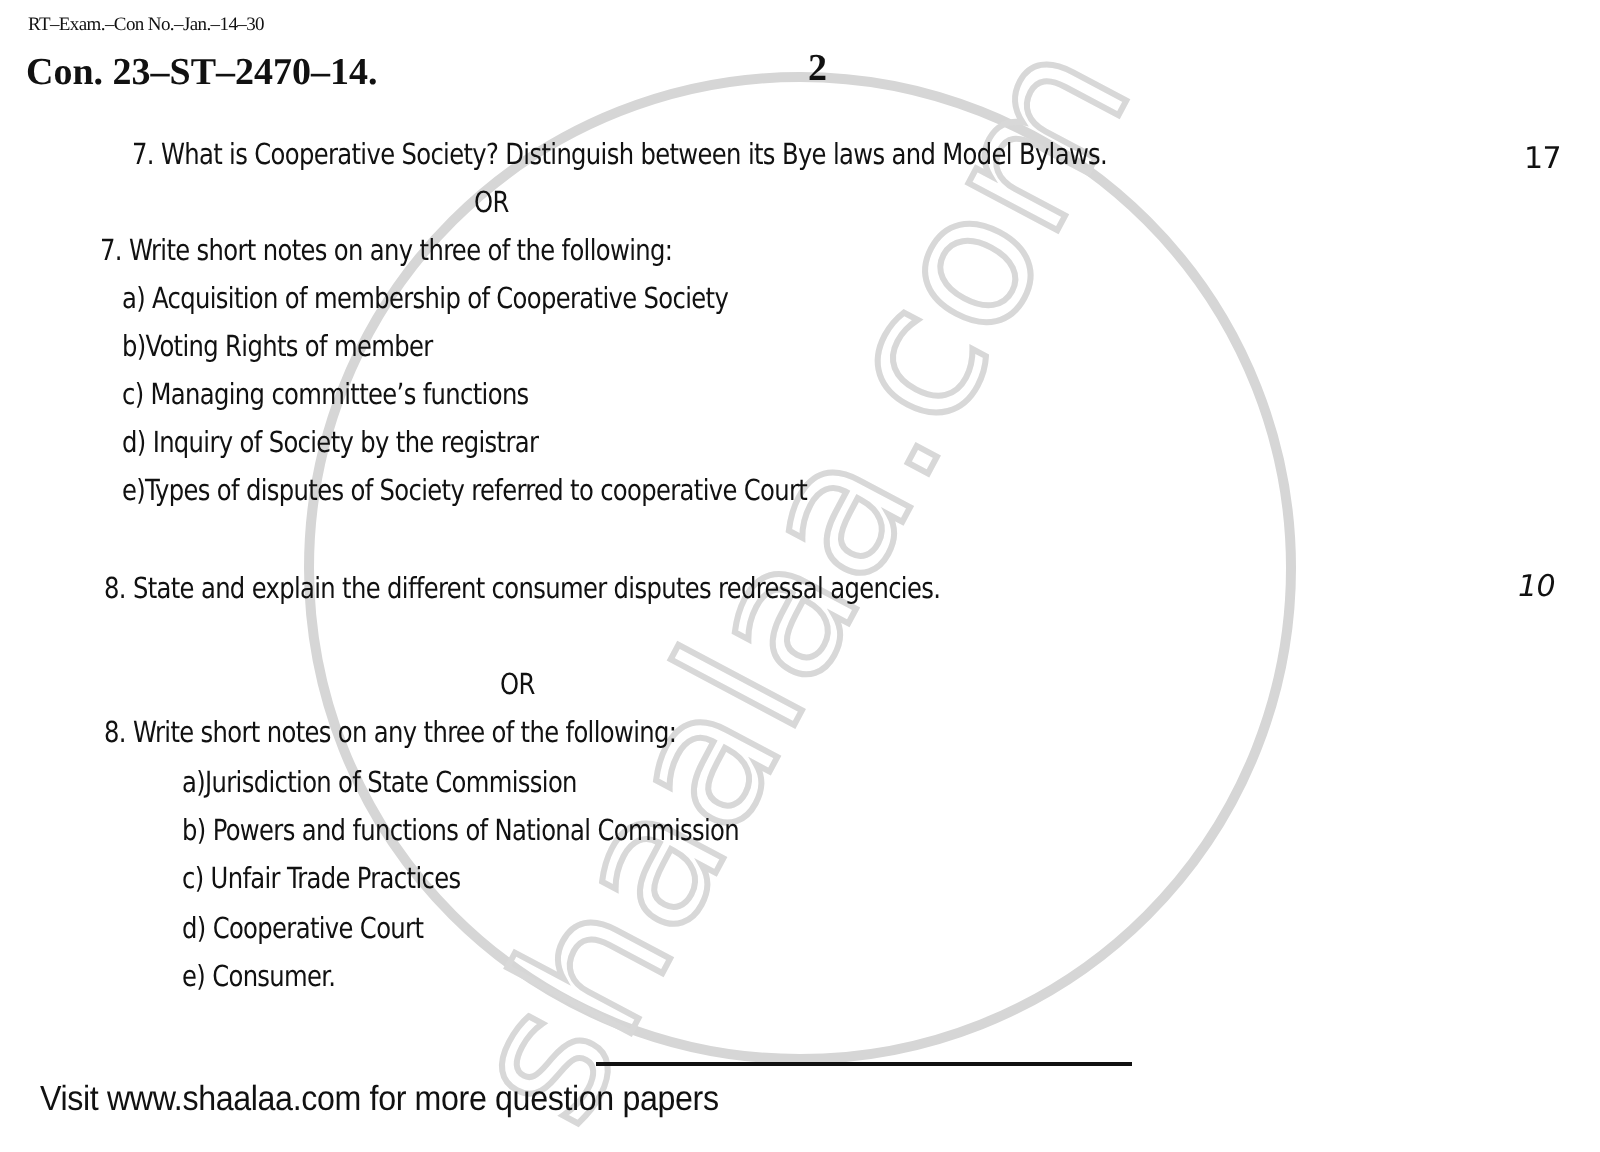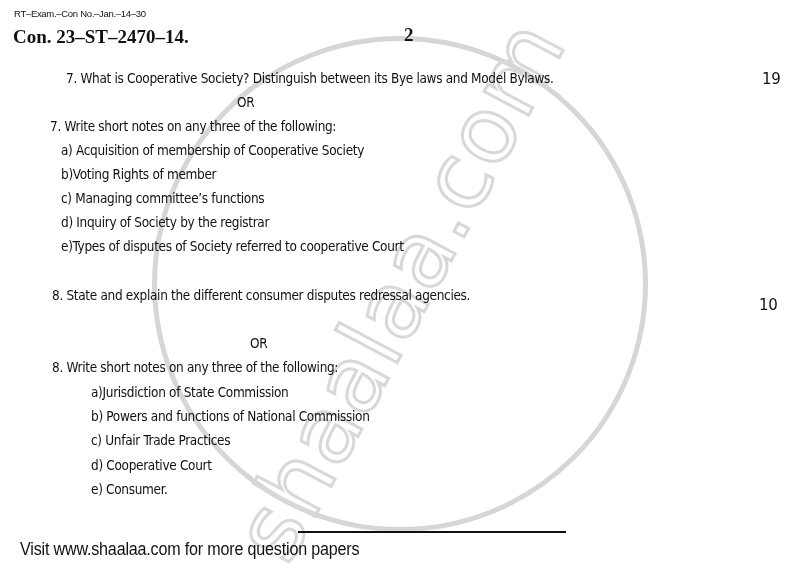--- a/index.html
+++ b/index.html
@@ -15,21 +15,21 @@
     }
     .wm-text {
       position: absolute; left: 400px; top: 290px;
       transform: translate(-50%, -50%) rotate(-62deg);
       font-family: "DejaVu Sans", sans-serif; font-size: 92px; letter-spacing: 1px;
       color: transparent; -webkit-text-stroke: 3px #d8d8d8; white-space: nowrap;
       pointer-events: none;
     }
     .hdr-ref {
       position: absolute; left: 14px; top: 8px;
-      font-family: Liberation Sans, sans-serif; font-size: 9.5px; letter-spacing: -0.3px;
+      font-family: Liberation Serif, serif; font-size: 9.5px; letter-spacing: -0.3px;
     }
     .hdr-code {
       position: absolute; left: 13px; top: 26px;
       font-family: "Liberation Serif", serif; font-weight: bold; font-size: 19px;
     }
     .page-no {
       position: absolute; left: 404px; top: 24px;
       font-family: "Liberation Serif", serif; font-weight: bold; font-size: 19px;
     }
     .line {
@@ -54,33 +54,33 @@
 <body>
 
 <div class="watermark"></div>
 <div class="wm-text">shaalaa.com</div>
 
 <div class="hdr-ref">RT–Exam.–Con No.–Jan.–14–30</div>
 <div class="hdr-code">Con. 23–ST–2470–14.</div>
 <div class="page-no">2</div>
 
 <div class="line" style="left:66px; top:70px;">7.  What is Cooperative Society? Distinguish between its Bye laws and Model Bylaws.</div>
-<div class="marks" style="left:762px; top:70px;">19</div>
+<div class="marks" style="left:762px; top:70px;">17</div>
 
 <div class="line" style="left:237px; top:94px;">OR</div>
 
 <div class="line" style="left:50px; top:118px;">7.  Write short notes on any three of the following:</div>
 <div class="line" style="left:61px; top:142px;">a) Acquisition of membership of Cooperative Society</div>
 <div class="line" style="left:61px; top:166px;">b)Voting Rights of member</div>
 <div class="line" style="left:61px; top:190px;">c) Managing committee’s functions</div>
 <div class="line" style="left:61px; top:214px;">d) Inquiry of Society by the registrar</div>
 <div class="line" style="left:61px; top:238px;">e)Types of disputes of Society referred to cooperative Court</div>
 
 <div class="line" style="left:52px; top:287px;">8.  State and explain the different consumer disputes redressal agencies.</div>
-<div class="marks" style="left:759px; top:296px;">10</div>
+<div class="marks" style="left:759px; top:284px;font-style:italic;">10</div>
 
 <div class="line" style="left:250px; top:335px;">OR</div>
 
 <div class="line" style="left:52px; top:359px;">8.  Write short notes on any three of the following:</div>
 <div class="line" style="left:91px; top:384px;">a)Jurisdiction of State Commission</div>
 <div class="line" style="left:91px; top:408px;">b) Powers and functions of National Commission</div>
 <div class="line" style="left:91px; top:432px;">c) Unfair Trade Practices</div>
 <div class="line" style="left:91px; top:457px;">d) Cooperative Court</div>
 <div class="line" style="left:91px; top:481px;">e) Consumer.</div>
 

